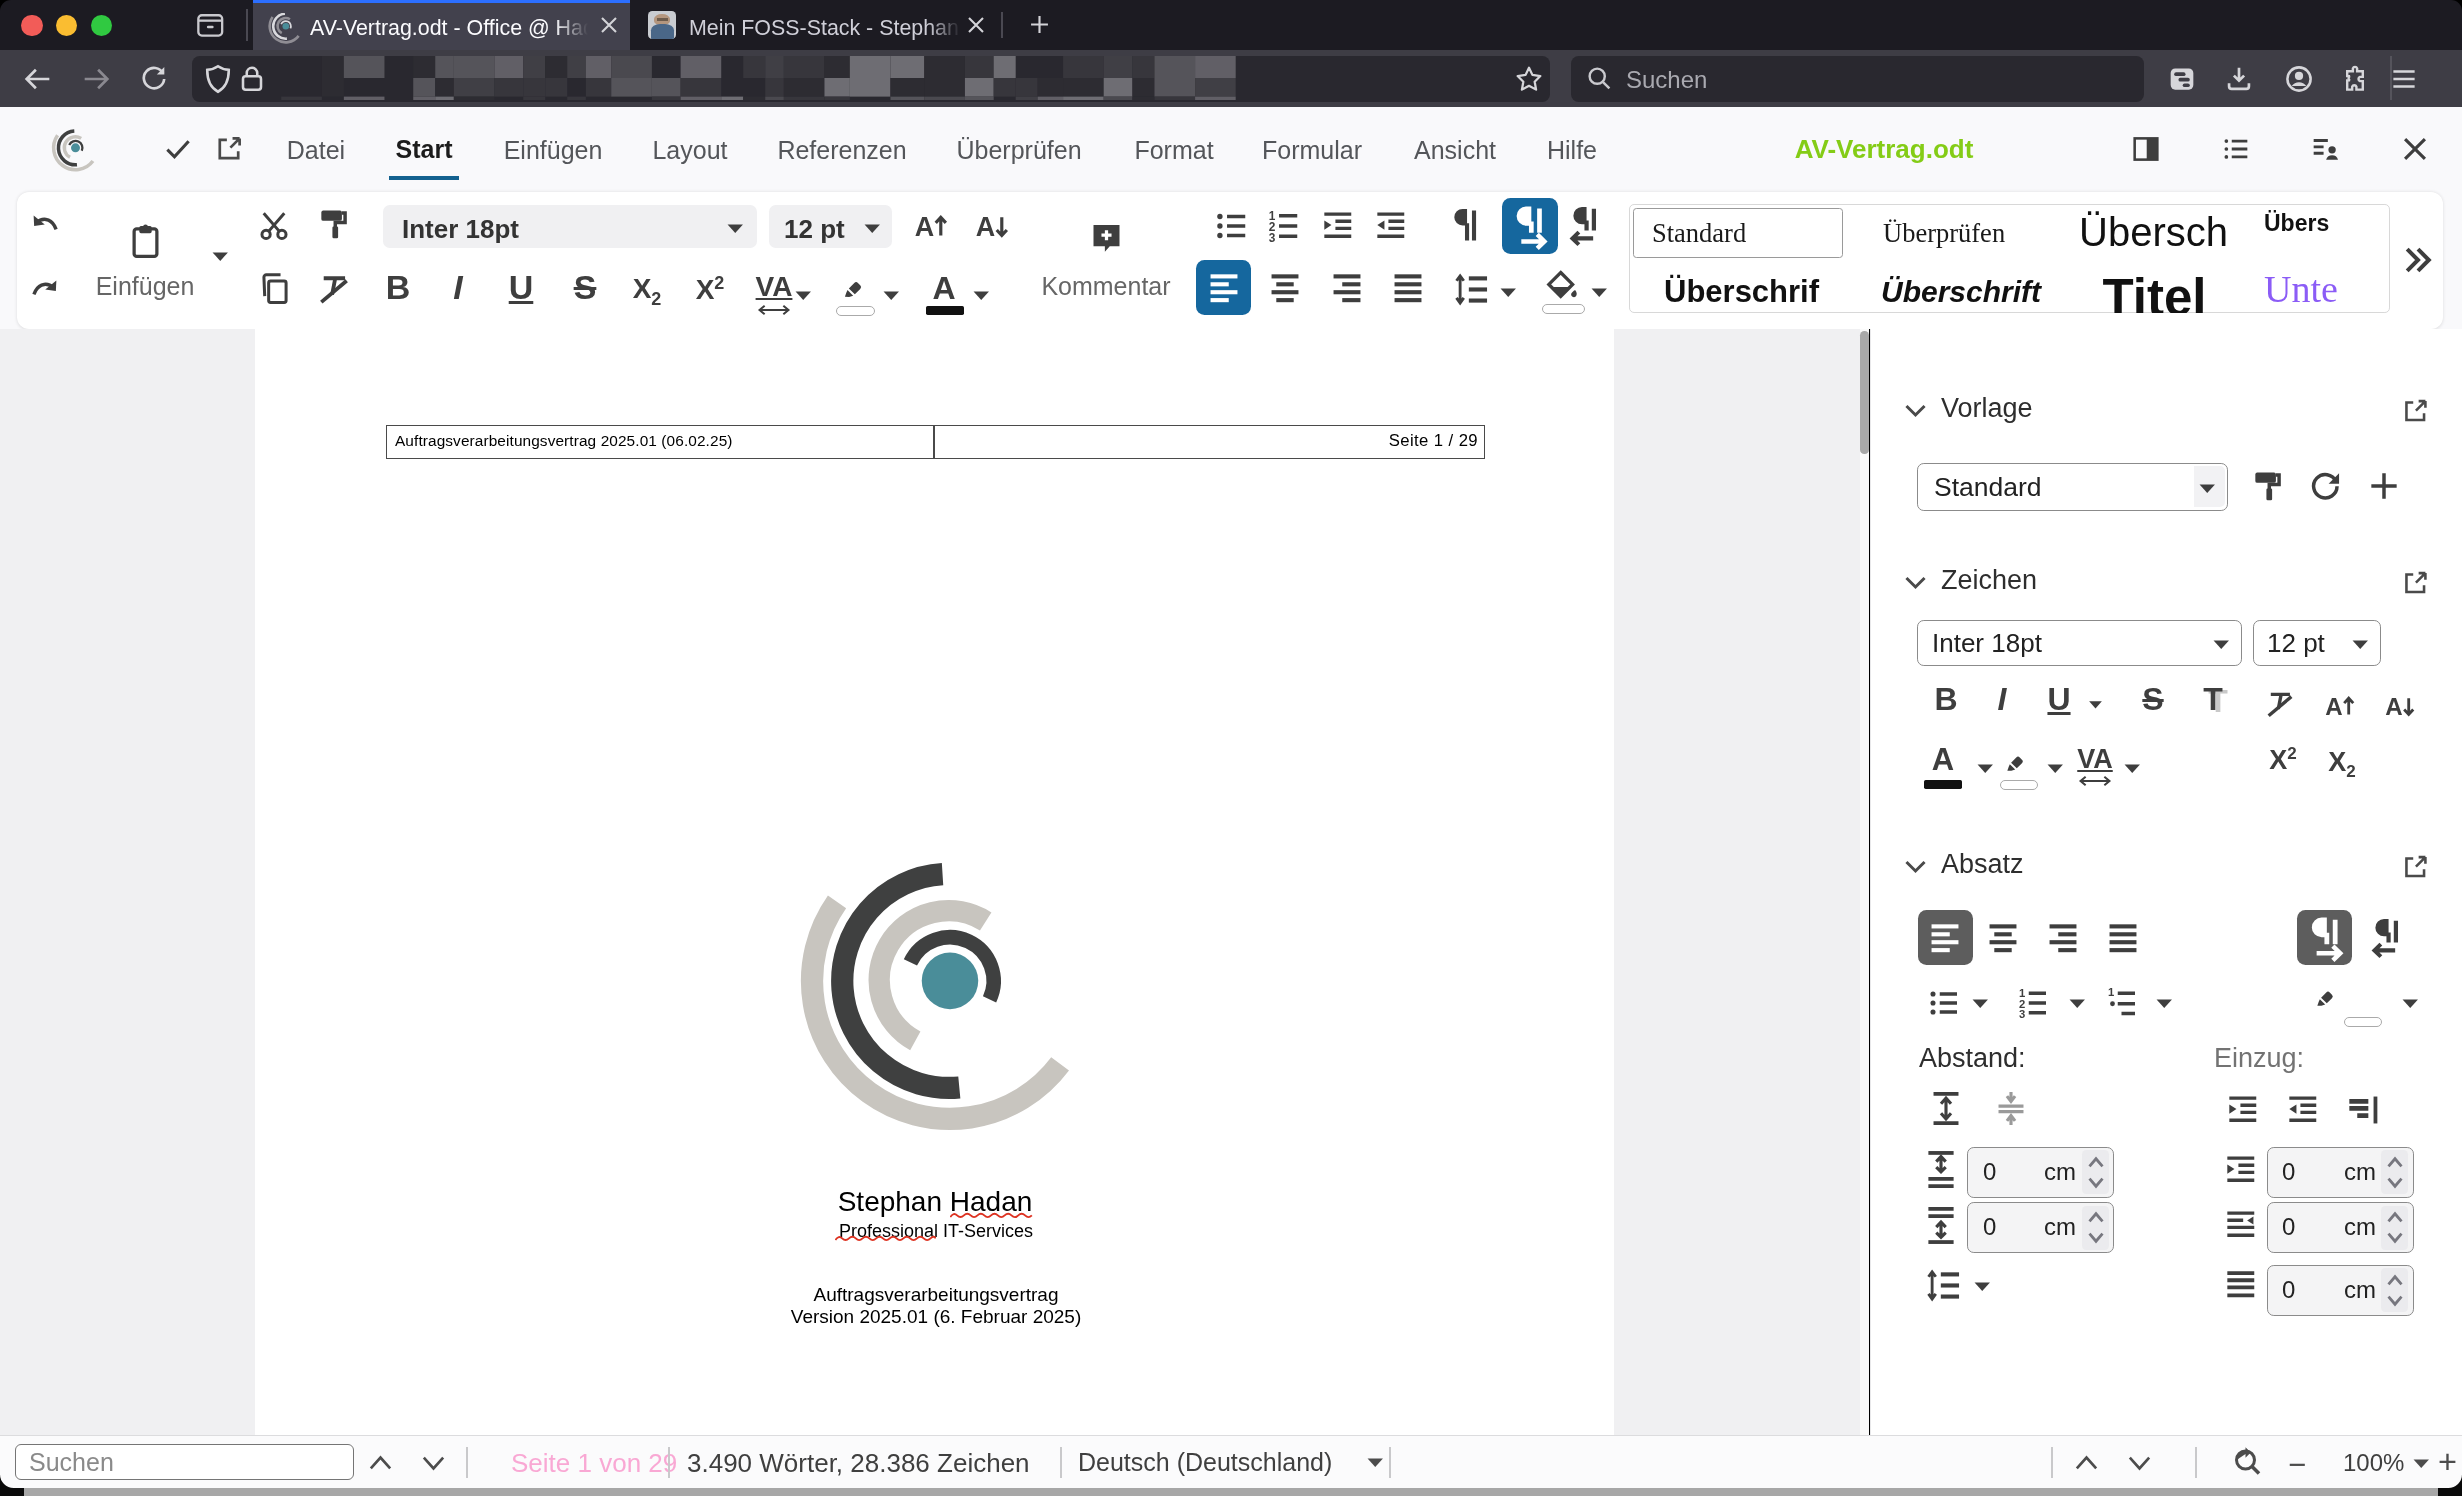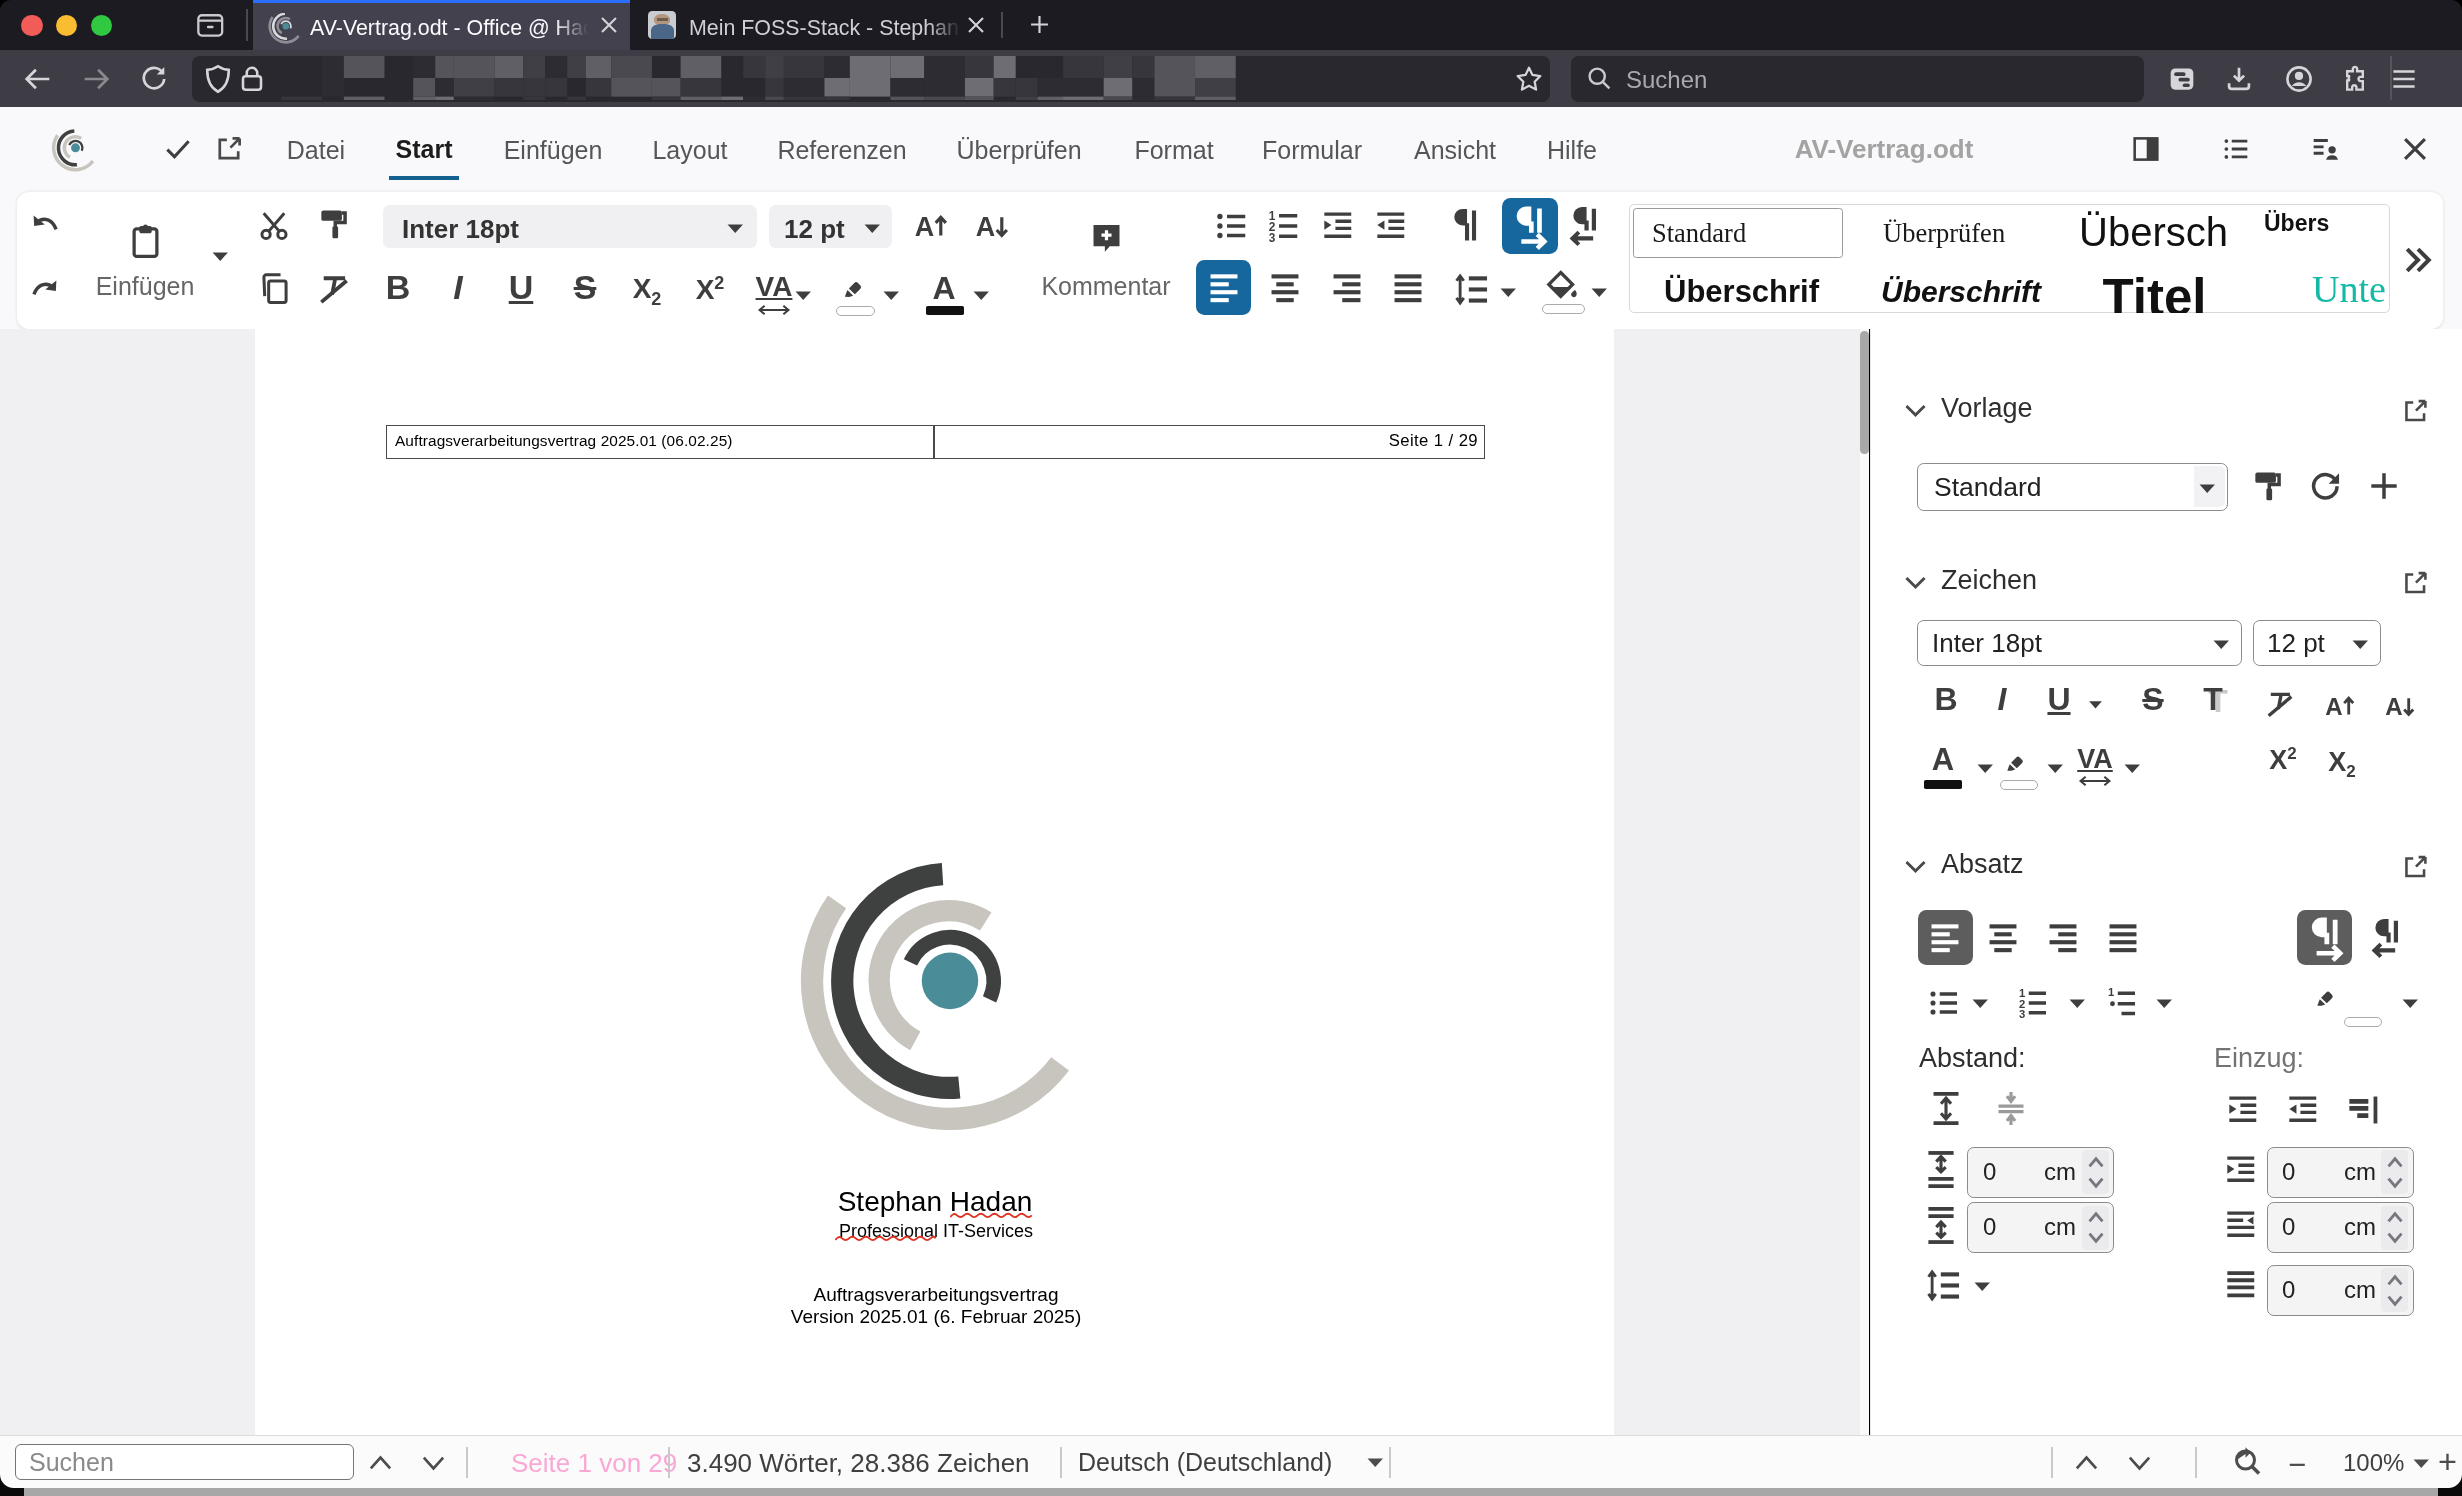--- a/index.html
+++ b/index.html
@@ -190,21 +190,21 @@
 <div class="abs" style="left:424px;top:135px;transform:translateX(-50%);font-size:25px;font-weight:bold;color:#1c1c1c;">Start</div>
 <div class="abs" style="left:389px;top:176px;width:70px;height:4.3px;background:#13618f;"></div>
 <div class="abs" style="left:553px;top:136px;transform:translateX(-50%);font-size:25px;color:#54565a;">Einfügen</div>
 <div class="abs" style="left:690px;top:136px;transform:translateX(-50%);font-size:25px;color:#54565a;">Layout</div>
 <div class="abs" style="left:842px;top:136px;transform:translateX(-50%);font-size:25px;color:#54565a;">Referenzen</div>
 <div class="abs" style="left:1019px;top:136px;transform:translateX(-50%);font-size:25px;color:#54565a;">Überprüfen</div>
 <div class="abs" style="left:1174px;top:136px;transform:translateX(-50%);font-size:25px;color:#54565a;">Format</div>
 <div class="abs" style="left:1312px;top:136px;transform:translateX(-50%);font-size:25px;color:#54565a;">Formular</div>
 <div class="abs" style="left:1455px;top:136px;transform:translateX(-50%);font-size:25px;color:#54565a;">Ansicht</div>
 <div class="abs" style="left:1572px;top:136px;transform:translateX(-50%);font-size:25px;color:#54565a;">Hilfe</div>
-<div class="abs" style="left:1884px;top:134px;transform:translateX(-50%);font-size:26px;font-weight:bold;color:#a3a3a3;">AV-Vertrag.odt</div>
+<div class="abs" style="left:1884px;top:134px;transform:translateX(-50%);font-size:26px;font-weight:bold;color:#84cc16;">AV-Vertrag.odt</div>
 <svg class="ic" style="left:2129px;top:132px" width="34" height="34" viewBox="0 0 24 24">
     <rect x="4" y="4.5" width="16" height="15" fill="none" stroke="#3e3e3e" stroke-width="1.8"></rect>
     <rect x="12.5" y="4.5" width="7.5" height="15" fill="#3e3e3e"></rect>
   </svg>
 <svg class="ic" style="left:2219px;top:132px" width="34" height="34" viewBox="0 0 24 24">
     <circle cx="5.2" cy="6.4" r="1.3" fill="#3e3e3e"></circle>
     <circle cx="5.2" cy="12" r="1.3" fill="#3e3e3e"></circle>
     <circle cx="5.2" cy="17.6" r="1.3" fill="#3e3e3e"></circle>
     <path d="M9 6.4 H20 M9 12 H20 M9 17.6 H20" stroke="#3e3e3e" stroke-width="2"></path>
   </svg>
@@ -392,21 +392,21 @@
 <div class="abs" style="left:1664px;top:274px;width:178px;height:38px;overflow:hidden;">
     <div style="font-size:31px;font-weight:bold;color:#111;">Überschrif</div>
   </div>
 <div class="abs" style="left:1881px;top:275px;width:166px;height:37px;overflow:hidden;">
     <div style="font-size:30px;font-weight:bold;font-style:italic;color:#111;">Überschrift</div>
   </div>
 <div class="abs" style="left:2052px;top:268px;width:205px;height:45px;overflow:hidden;text-align:center;">
     <div style="font-size:51px;font-weight:bold;color:#111;">Titel</div>
   </div>
 <div class="abs" style="left:2264px;top:267px;width:124px;height:45px;overflow:hidden;">
-    <div style="font-size:38px;font-family:'Liberation Serif',serif;color:#14b8a6;margin-left:48px;">Unte</div>
+    <div style="font-size:38px;font-family:'Liberation Serif',serif;color:#8b5cf6;">Unte</div>
   </div>
 <svg class="ic" style="left:2399px;top:243px" width="38" height="34" viewBox="0 0 24 22">
     <path d="M5 4 L12 11 L5 18 M12 4 L19 11 L12 18" fill="none" stroke="#3e3e3e" stroke-width="2.6"></path>
   </svg>
 <div class="abs" style="left:0;top:329px;width:1860px;height:1106px;background:#f0f0f2;"></div>
 <div class="abs" style="left:255px;top:329px;width:1359px;height:1106px;background:#fff;"></div>
 <div class="abs" style="left:1860px;top:329px;width:9.4px;height:1106px;background:#fafafa;"></div>
 <div class="abs" style="left:1860px;top:331px;width:8.5px;height:123px;border-radius:4.3px;background:#a8a8a8;"></div>
 <div class="abs" style="left:386px;top:425px;width:1099px;height:34px;border:1.7px solid #4a4a4a;"></div>
 <div class="abs" style="left:933px;top:425px;width:1.7px;height:34px;background:#4a4a4a;"></div>

